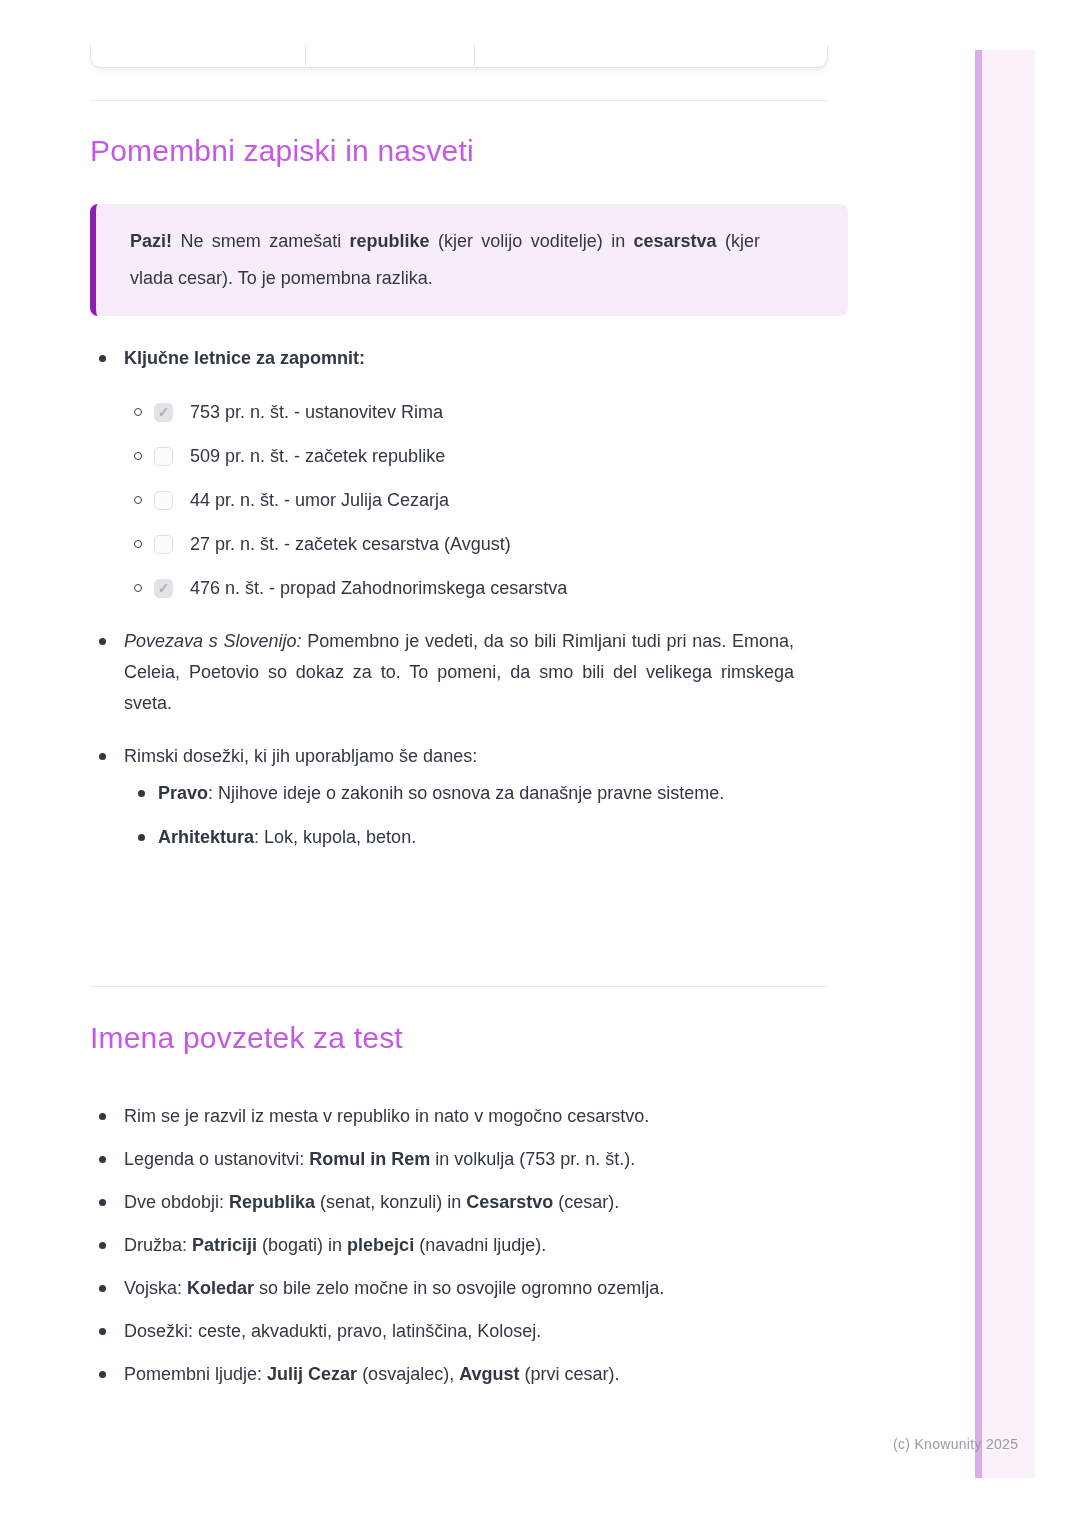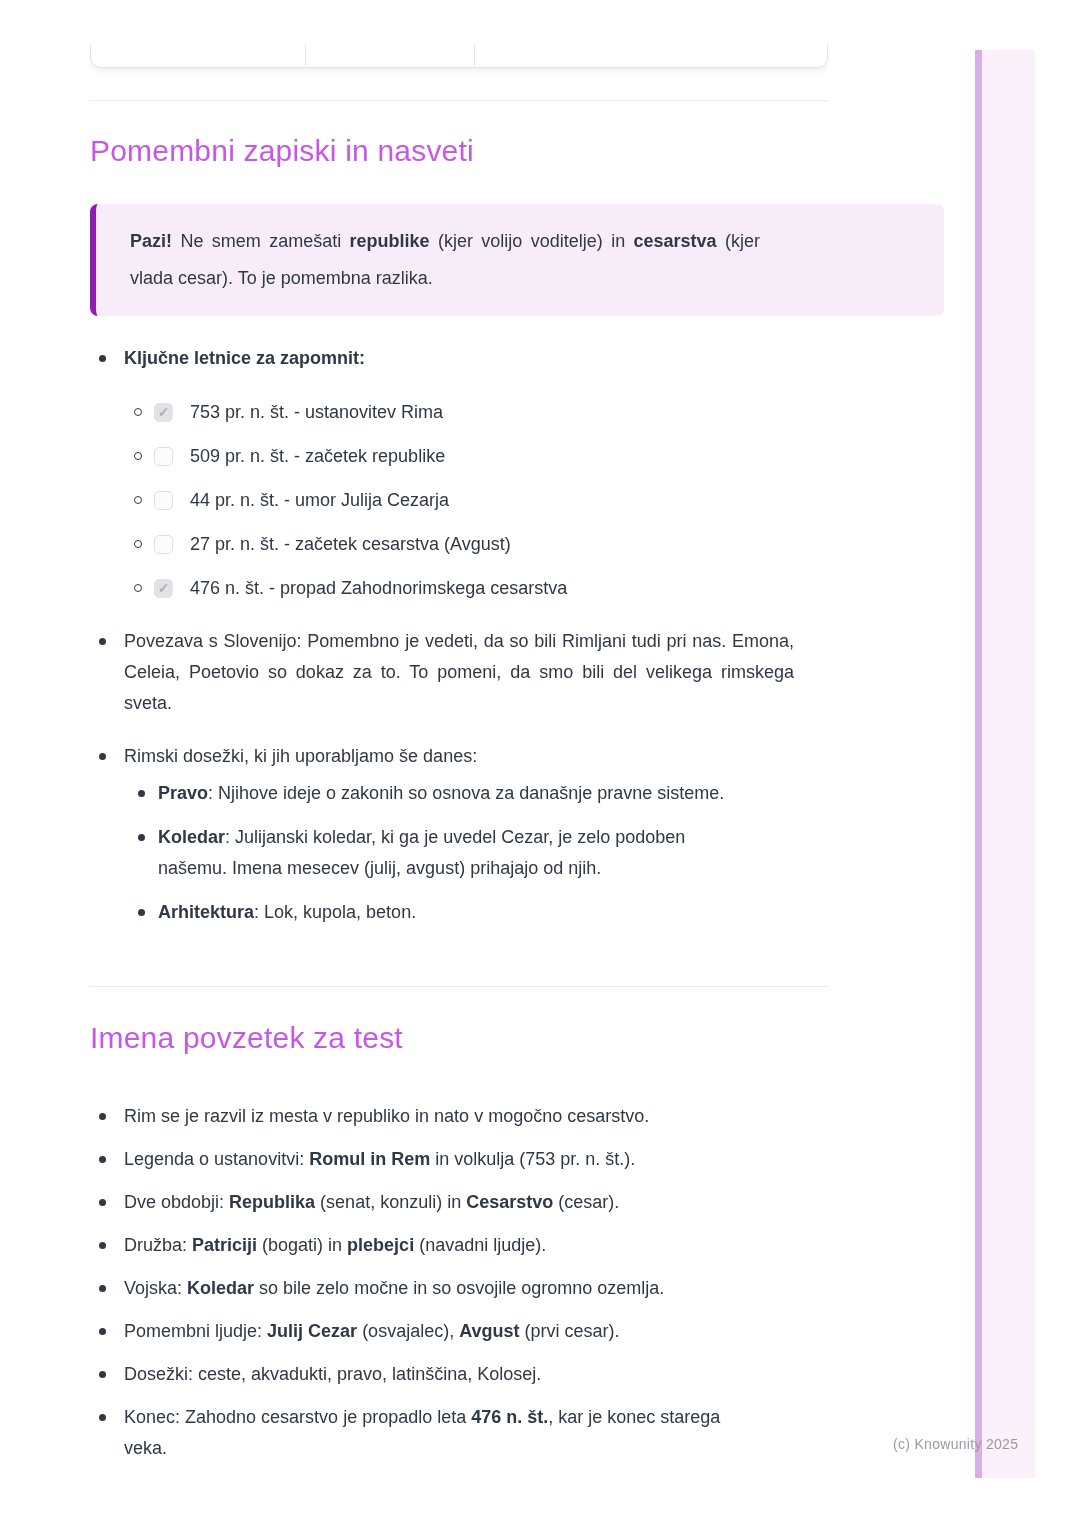--- a/index.html
+++ b/index.html
@@ -11,21 +11,21 @@
     --line-gray:#e9e9eb;
     --border-gray:#e3e3e5;
     --edge-line:#d9aee6;
     --edge-panel:#faf1fa;
   }
   *{box-sizing:border-box;margin:0;padding:0}
   html,body{width:1080px;height:1528px;background:#ffffff;
     font-family:"Liberation Sans",sans-serif;color:var(--body-text);}
   body{position:relative;overflow:hidden}
   .b{font-weight:bold}
-  .i{}
+  .i{font-style:italic}
 
   .content{position:absolute;left:90px;top:0;width:738px}
 
   
   .table-fragment{position:absolute;left:0;top:45px;width:738px;height:23px;
     border-left:1px solid var(--border-gray);border-right:1px solid var(--border-gray);
     border-bottom:1px solid var(--border-gray);border-radius:0 0 10px 10px;
     box-shadow:0 4px 6px -2px rgba(70,70,90,.10);}
   .tf-divider{position:absolute;top:0;bottom:1px;width:1px;background:var(--border-gray)}
   .tf-divider.v1{left:214px}
@@ -33,21 +33,21 @@
 
   .divider{position:absolute;left:0;width:738px;height:1px;background:var(--line-gray);border:none}
   .divider.d1{top:100px}
   .divider.d2{top:986px}
 
   .section-title{position:absolute;left:0;font-size:30px;font-weight:normal;
     line-height:40px;color:var(--heading-pink);letter-spacing:.2px;white-space:nowrap}
   .section-title.t1{top:131px}
   .section-title.t2{top:1018px}
 
-  .callout{position:absolute;left:0;top:204px;width:854px;min-height:112px;
+  .callout{position:absolute;left:0;top:204px;width:758px;min-height:112px;
     background:var(--callout-bg);border-left:6px solid var(--callout-purple);
     border-radius:8px;padding:19px 34px 19px 34px;}
   .callout-text{font-size:18px;line-height:37px;text-align:justify;max-width:630px}
 
   ul{list-style:none}
   .top-list{position:absolute;left:0;width:738px}
   .top-list.notes{top:343px}
   .top-list.summary{top:1094px;padding-top:7px}
   .li-top{position:relative;padding-left:34px;font-size:18px;line-height:31px}
   .notes .li-top{margin-bottom:22px}
@@ -119,24 +119,20 @@
       <li class="li-top">
         <span class="dot-marker"></span>
         <p class="li-text"><span>Rimski dosežki, ki jih uporabljamo še danes:</span></p>
         <ul class="sub-list">
           <li class="sub-li">
             <span class="dot-marker"></span>
             <p><span class="b ">Pravo</span><span>: Njihove ideje o zakonih so osnova za današnje pravne sisteme.</span></p>
           </li>
           <li class="sub-li">
             <span class="dot-marker"></span>
-            <p><span class="b ">Koledar</span><span>: Julijanski koledar, ki ga je uvedel Cezar, je zelo podoben našemu. Imena mesecev (julij, avgust) prihajajo od njih.</span></p>
-          </li>
-          <li class="sub-li">
-            <span class="dot-marker"></span>
             <p><span class="b ">Arhitektura</span><span>: Lok, kupola, beton.</span></p>
           </li>
         </ul>
       </li>
     </ul>
 
   <div class="divider d2"></div>
 
   <h2 class="section-title t2">Imena povzetek za test</h2>
 
@@ -156,29 +152,25 @@
       <li class="li-top">
         <span class="dot-marker"></span>
         <p class="li-text"><span>Družba: </span><span class="b ">Patriciji</span><span> (bogati) in </span><span class="b ">plebejci</span><span> (navadni ljudje).</span></p>
       </li>
       <li class="li-top">
         <span class="dot-marker"></span>
         <p class="li-text"><span>Vojska: </span><span class="b ">Koledar</span><span> so bile zelo močne in so osvojile ogromno ozemlja.</span></p>
       </li>
       <li class="li-top">
         <span class="dot-marker"></span>
-        <p class="li-text"><span>Pomembni ljudje: </span><span class="b ">Julij Cezar</span><span> (osvajalec), </span><span class="b ">Avgust</span><span> (prvi cesar).</span></p>
-      </li>
-      <li class="li-top">
-        <span class="dot-marker"></span>
         <p class="li-text"><span>Dosežki: ceste, akvadukti, pravo, latinščina, Kolosej.</span></p>
       </li>
       <li class="li-top">
         <span class="dot-marker"></span>
-        <p class="li-text"><span>Konec: Zahodno cesarstvo je propadlo leta </span><span class="b ">476 n. št.</span><span>, kar je konec starega veka.</span></p>
+        <p class="li-text"><span>Pomembni ljudje: </span><span class="b ">Julij Cezar</span><span> (osvajalec), </span><span class="b ">Avgust</span><span> (prvi cesar).</span></p>
       </li>
     </ul>
 
 </div>
 
 <div class="edge-line"></div>
 <div class="edge-panel"></div>
 <div class="copyright">(c) Knowunity 2025</div>
 
 </body></html>

